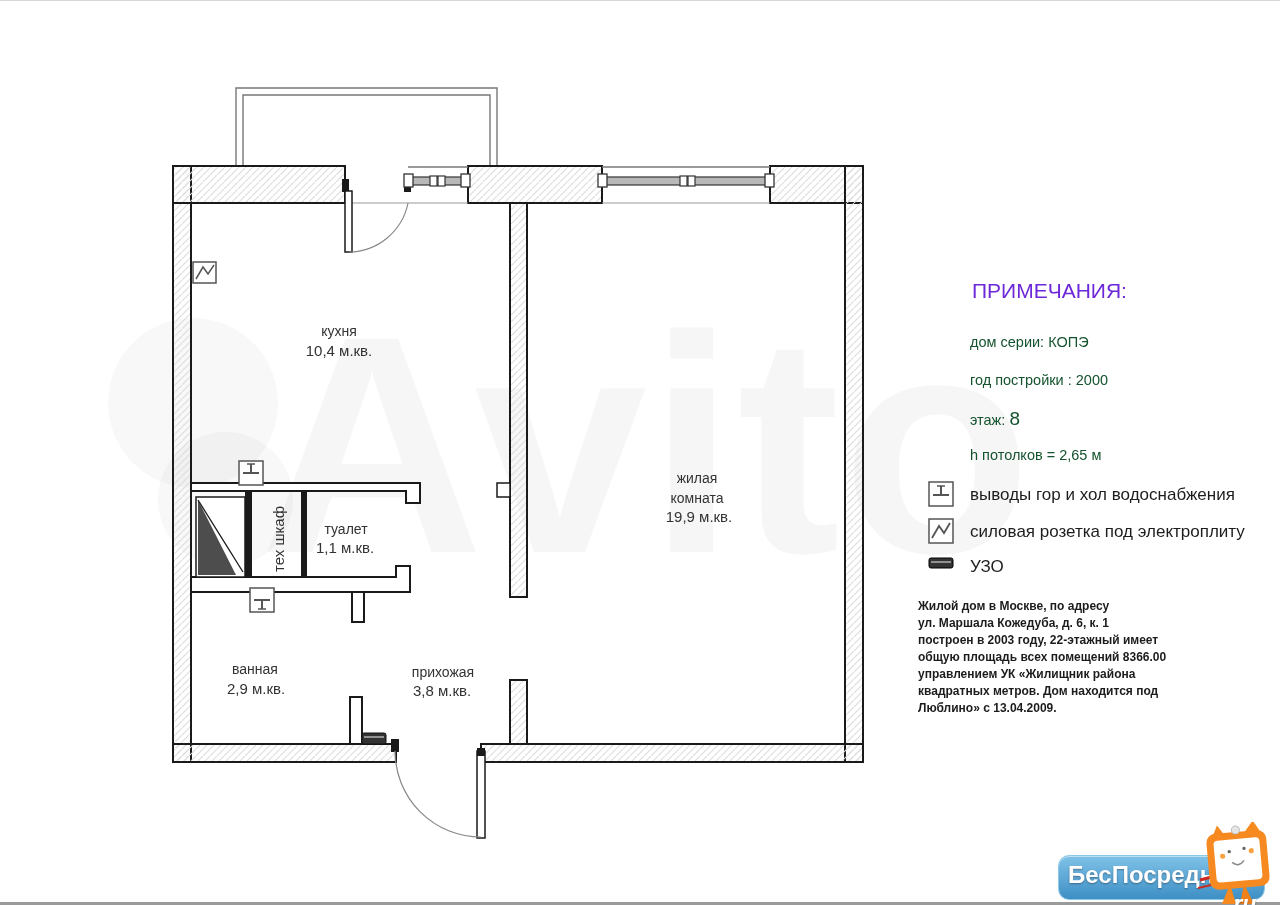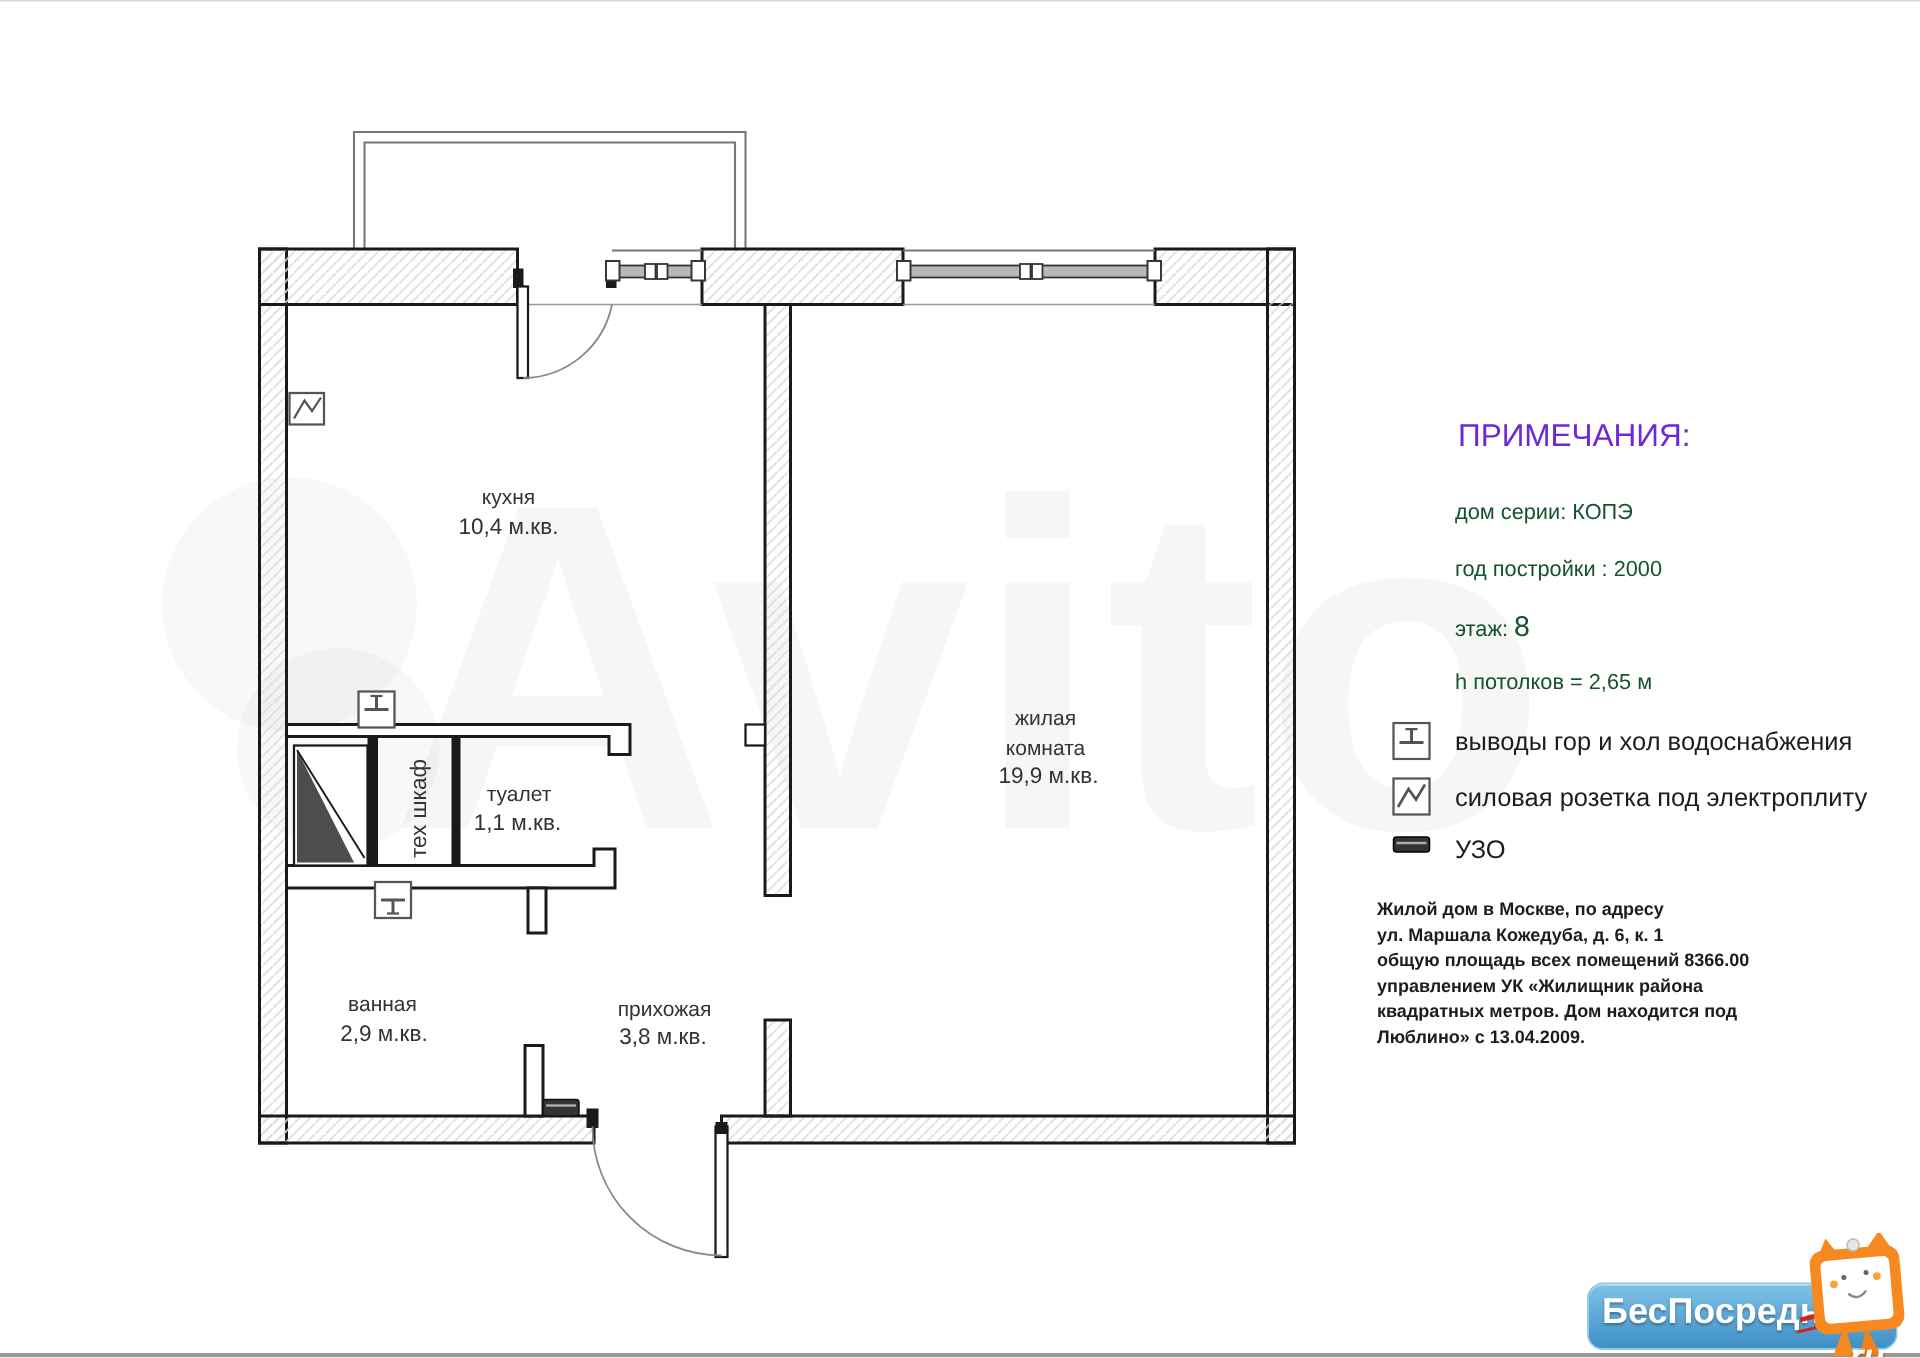--- a/index.html
+++ b/index.html
@@ -183,20 +183,21 @@
 
 <svg class="abs legend-icon" style="top:557px;height:12px;" viewBox="0 0 26 12">
   <rect x="1" y="1" width="24" height="10" rx="2" fill="#333" stroke="#000" stroke-width="1"></rect>
   <line x1="3" y1="5" x2="23" y2="5" stroke="#aaa" stroke-width="1.6"></line>
 </svg>
 <div class="abs legend-label" style="top:557px;">УЗО</div>
 
 <div id="description" class="abs">
   <div>Жилой дом в Москве,  по адресу</div>
   <div>ул. Маршала Кожедуба, д. 6, к. 1</div>
+  <div>построен в 2003 году, 22-этажный имеет</div>
   <div>общую площадь всех помещений 8366.00</div>
   <div>управлением УК «Жилищник района</div>
   <div>квадратных метров. Дом находится под</div>
   <div>Люблино» с 13.04.2009.</div>
 </div>
 
 <div id="logo-box" class="abs"></div>
 <div id="logo-text" class="abs">БесПосредника</div>
 <svg id="mascot" class="abs" width="96" height="83" viewBox="0 0 96 83">
   <g>

